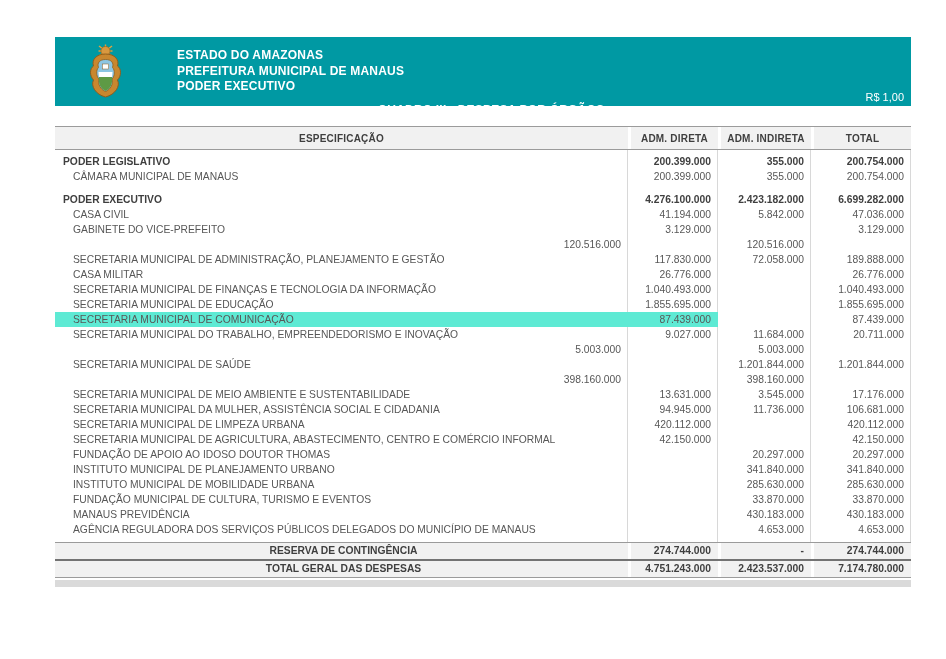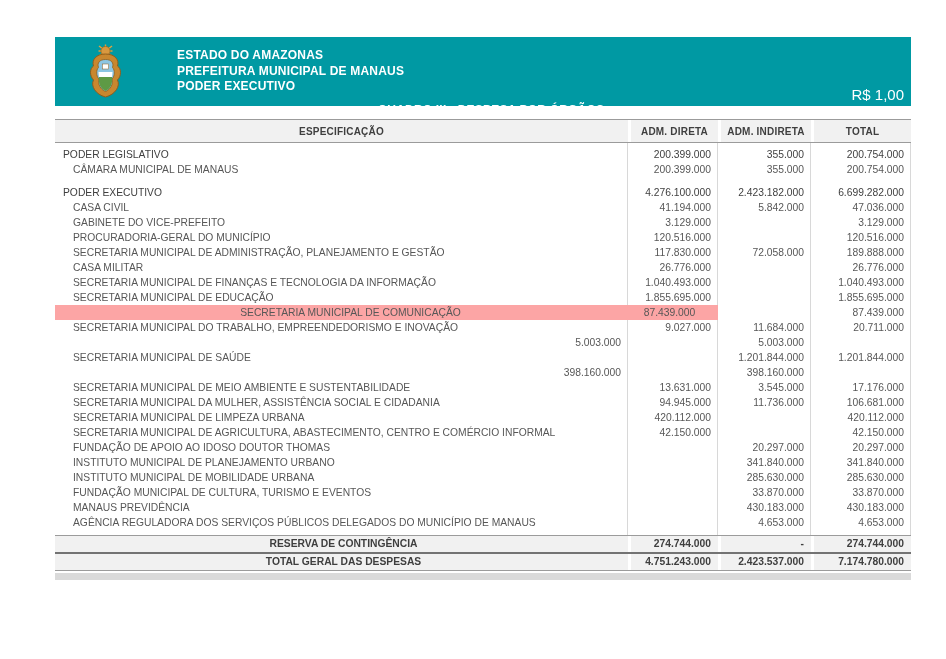--- a/index.html
+++ b/index.html
@@ -8,43 +8,43 @@
     font-family:"Liberation Sans","DejaVu Sans",sans-serif;
     -webkit-font-smoothing:antialiased;
   }
   .page{position:absolute;left:55px;top:37px;width:856px;}
 
   
   .band{position:relative;height:69px;background:#0099A3;color:#fff;}
   .logo{position:absolute;left:32px;top:7px;width:37px;height:55px;}
   .org{position:absolute;left:122px;top:11px;font-weight:bold;font-size:12px;line-height:15.5px;letter-spacing:.2px;}
   .band-title{position:absolute;left:16px;right:0;top:66px;text-align:center;font-weight:bold;font-size:12px;letter-spacing:.2px;}
-  .band-note{position:absolute;right:7px;bottom:3px;font-size:15px;}
+  .band-note{position:absolute;right:7px;bottom:3px;font-size:11px;}
 
   
-  .table{margin-top:13px;}
+  .table{margin-top:20px;}
   .grid{display:grid;grid-template-columns:573px 90px 93px 100px;}
 
   .thead{height:22px;border-top:1px solid #9b9b9b;border-bottom:1px solid #9b9b9b;}
   .thead .hcell{background:#F1F1F1;color:#3f3f3f;font-weight:bold;font-size:10px;
     display:flex;align-items:center;justify-content:center;letter-spacing:.2px;}
   .thead .hcell + .hcell{border-left:3px solid #ffffff;}
 
   .tbody{position:relative;padding:4px 0 5px 0;}
   .vline{position:absolute;top:0;bottom:0;width:1px;background:#D8D8D8;}
   .v1{left:572px;}.v2{left:662px;}.v3{left:755px;}.v4{left:855px;}
 
   .row{position:relative;height:15px;}
   .row.spacer{height:8px;}
   .cell{font-size:10.3px;line-height:15px;color:#575757;white-space:nowrap;overflow:hidden;}
   .cell.label{padding-left:18px;text-align:left;}
   .cell.num{text-align:right;padding-right:7px;}
-  .row.group .cell{font-weight:normal;color:#3f3f3f;}
+  .row.group .cell{font-weight:bold;color:#3f3f3f;}
   .row.group .cell.label{padding-left:8px;}
-  .cell.hlc{background:#fca5a5;position:relative;z-index:1;text-align:center;}
+  .cell.hlc{background:#5eead4;position:relative;z-index:1;}
 
   .tfoot{border-top:1px solid #9b9b9b;border-bottom:1px solid #9b9b9b;}
   .tfoot-row{height:16px;}
   .tfoot-row + .tfoot-row{border-top:2px solid #737373;}
   .tfoot-row .cell{font-weight:bold;color:#3f3f3f;line-height:16px;background:#F1F1F1;font-size:10.3px;}
   .tfoot-row .cell.label{text-align:center;padding-left:4px;}
   .tfoot-row .cell + .cell{border-left:3px solid #ffffff;}
 
   .strip{height:7px;background:#DADADA;margin-top:2px;}
 </style>
@@ -116,21 +116,20 @@
           <div class="cell num">5.842.000</div>
           <div class="cell num">47.036.000</div>
         </div>
         <div class="row item grid">
           <div class="cell label">GABINETE DO VICE-PREFEITO</div>
           <div class="cell num">3.129.000</div>
           <div class="cell num"></div>
           <div class="cell num">3.129.000</div>
         </div>
         <div class="row item grid">
-          <div class="cell label">PROCURADORIA-GERAL DO MUNICÍPIO</div>
           <div class="cell num">120.516.000</div>
           <div class="cell num"></div>
           <div class="cell num">120.516.000</div>
         </div>
         <div class="row item grid">
           <div class="cell label">SECRETARIA MUNICIPAL DE ADMINISTRAÇÃO, PLANEJAMENTO E GESTÃO</div>
           <div class="cell num">117.830.000</div>
           <div class="cell num">72.058.000</div>
           <div class="cell num">189.888.000</div>
         </div>

